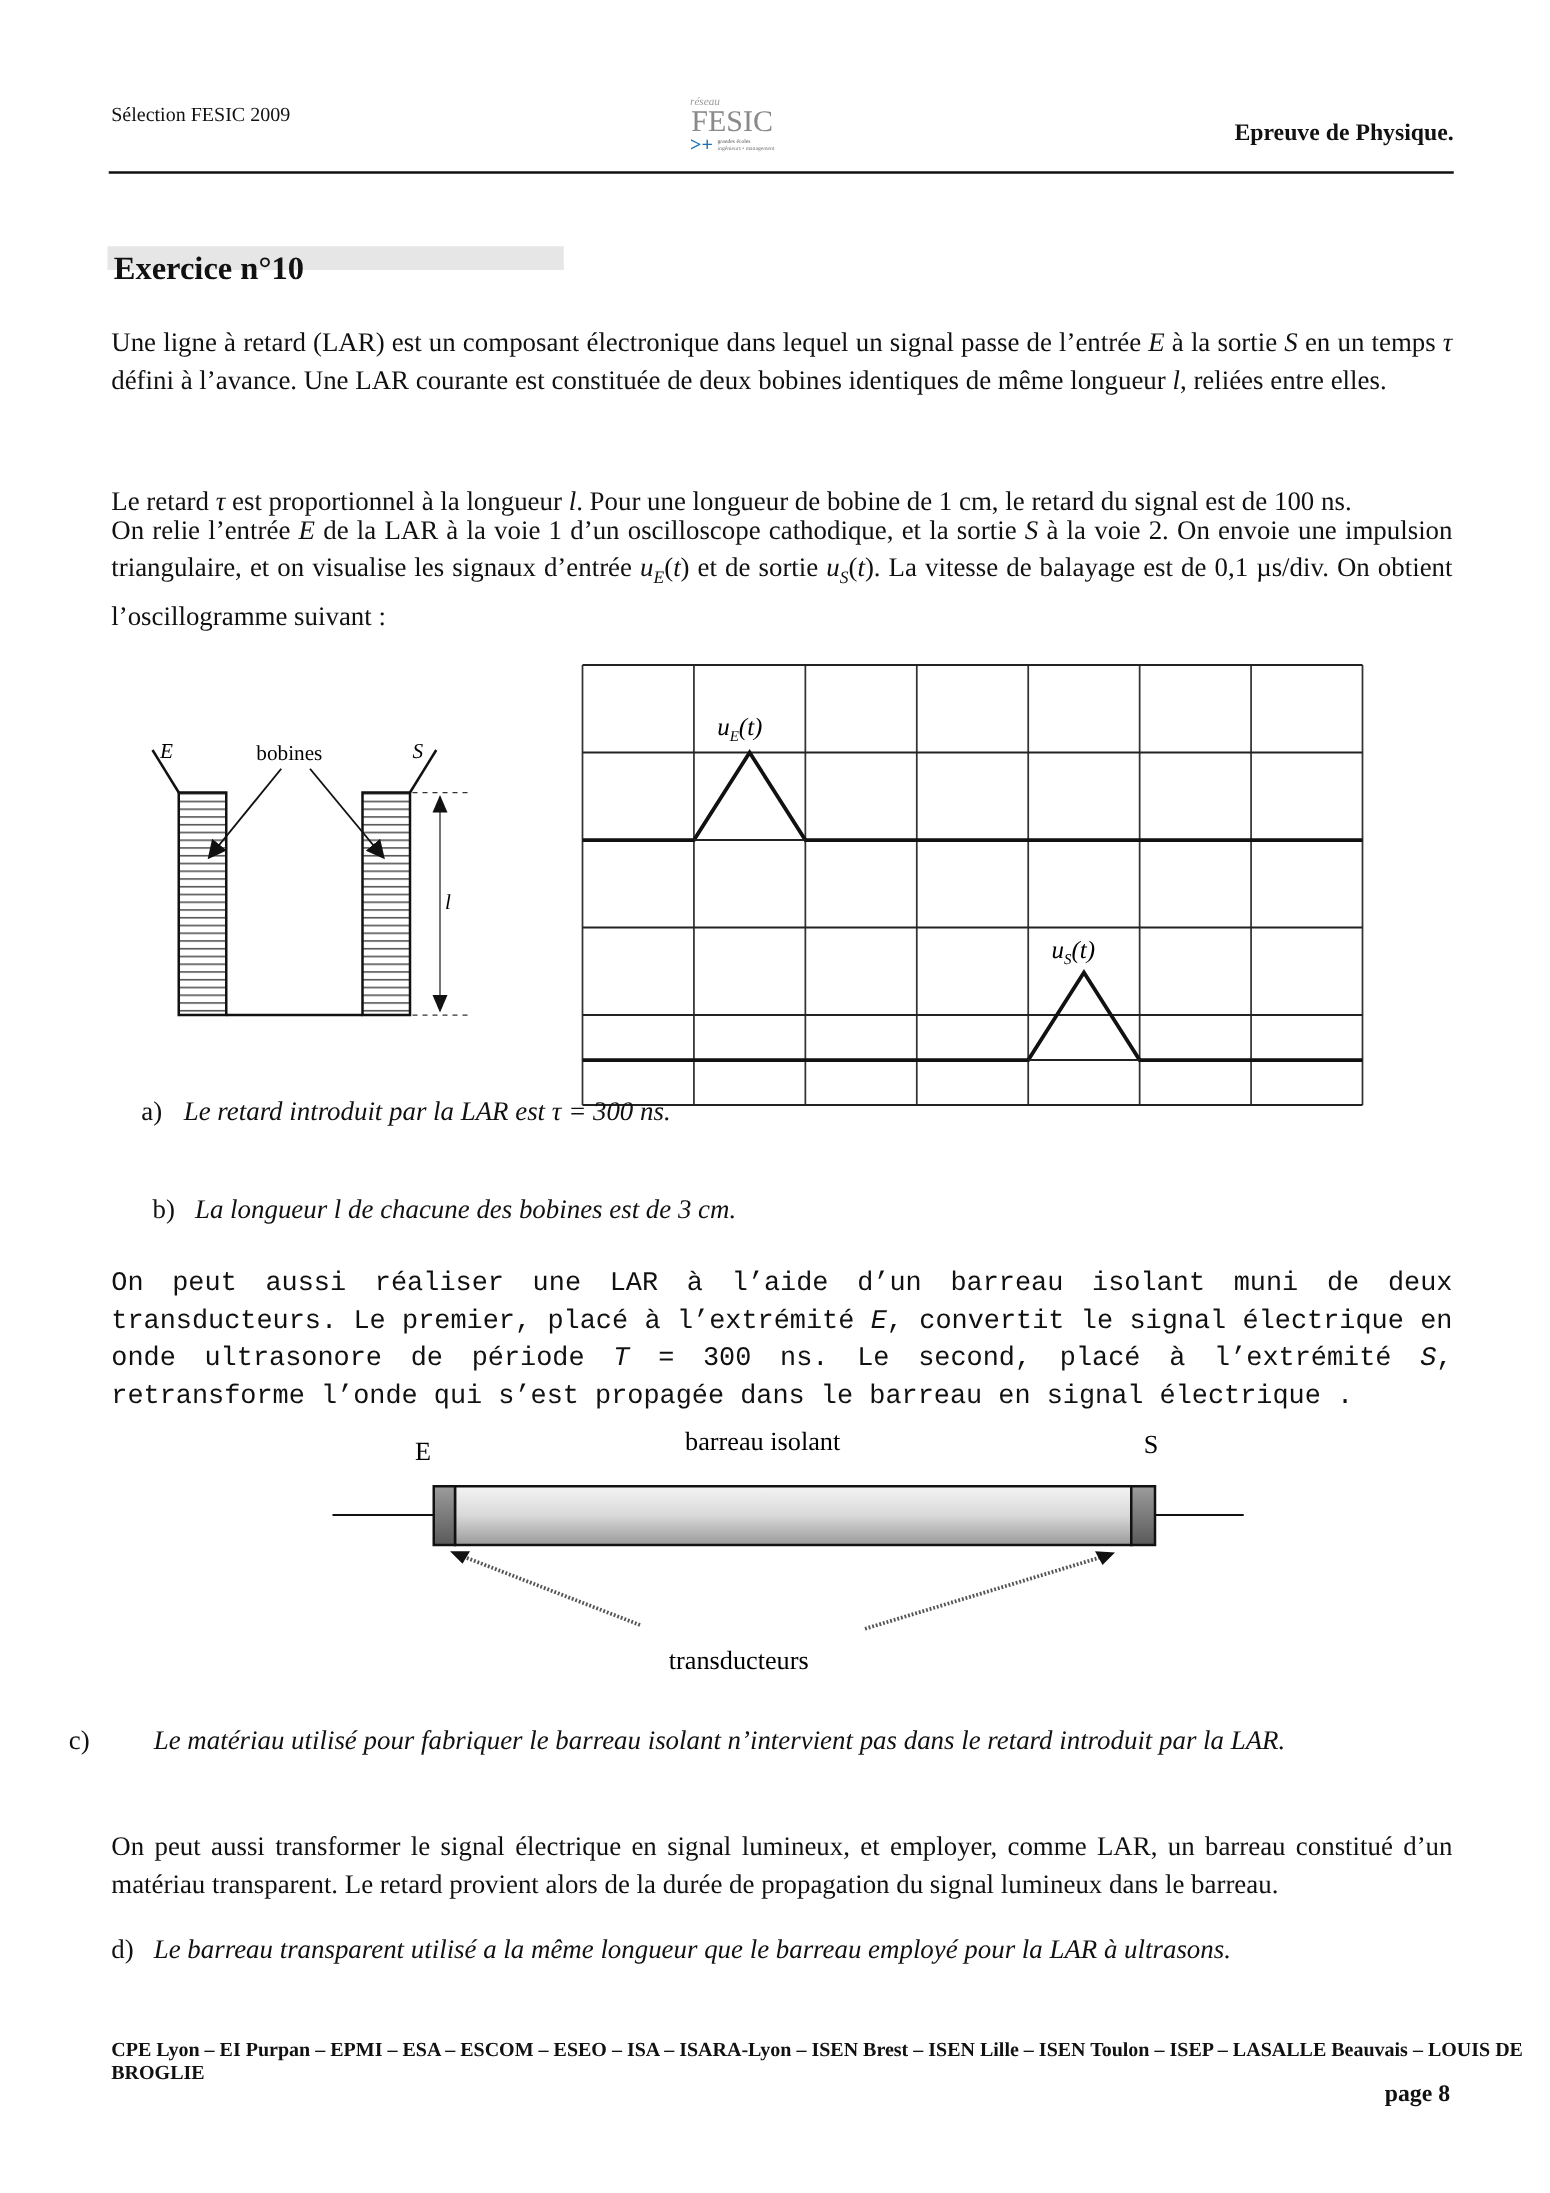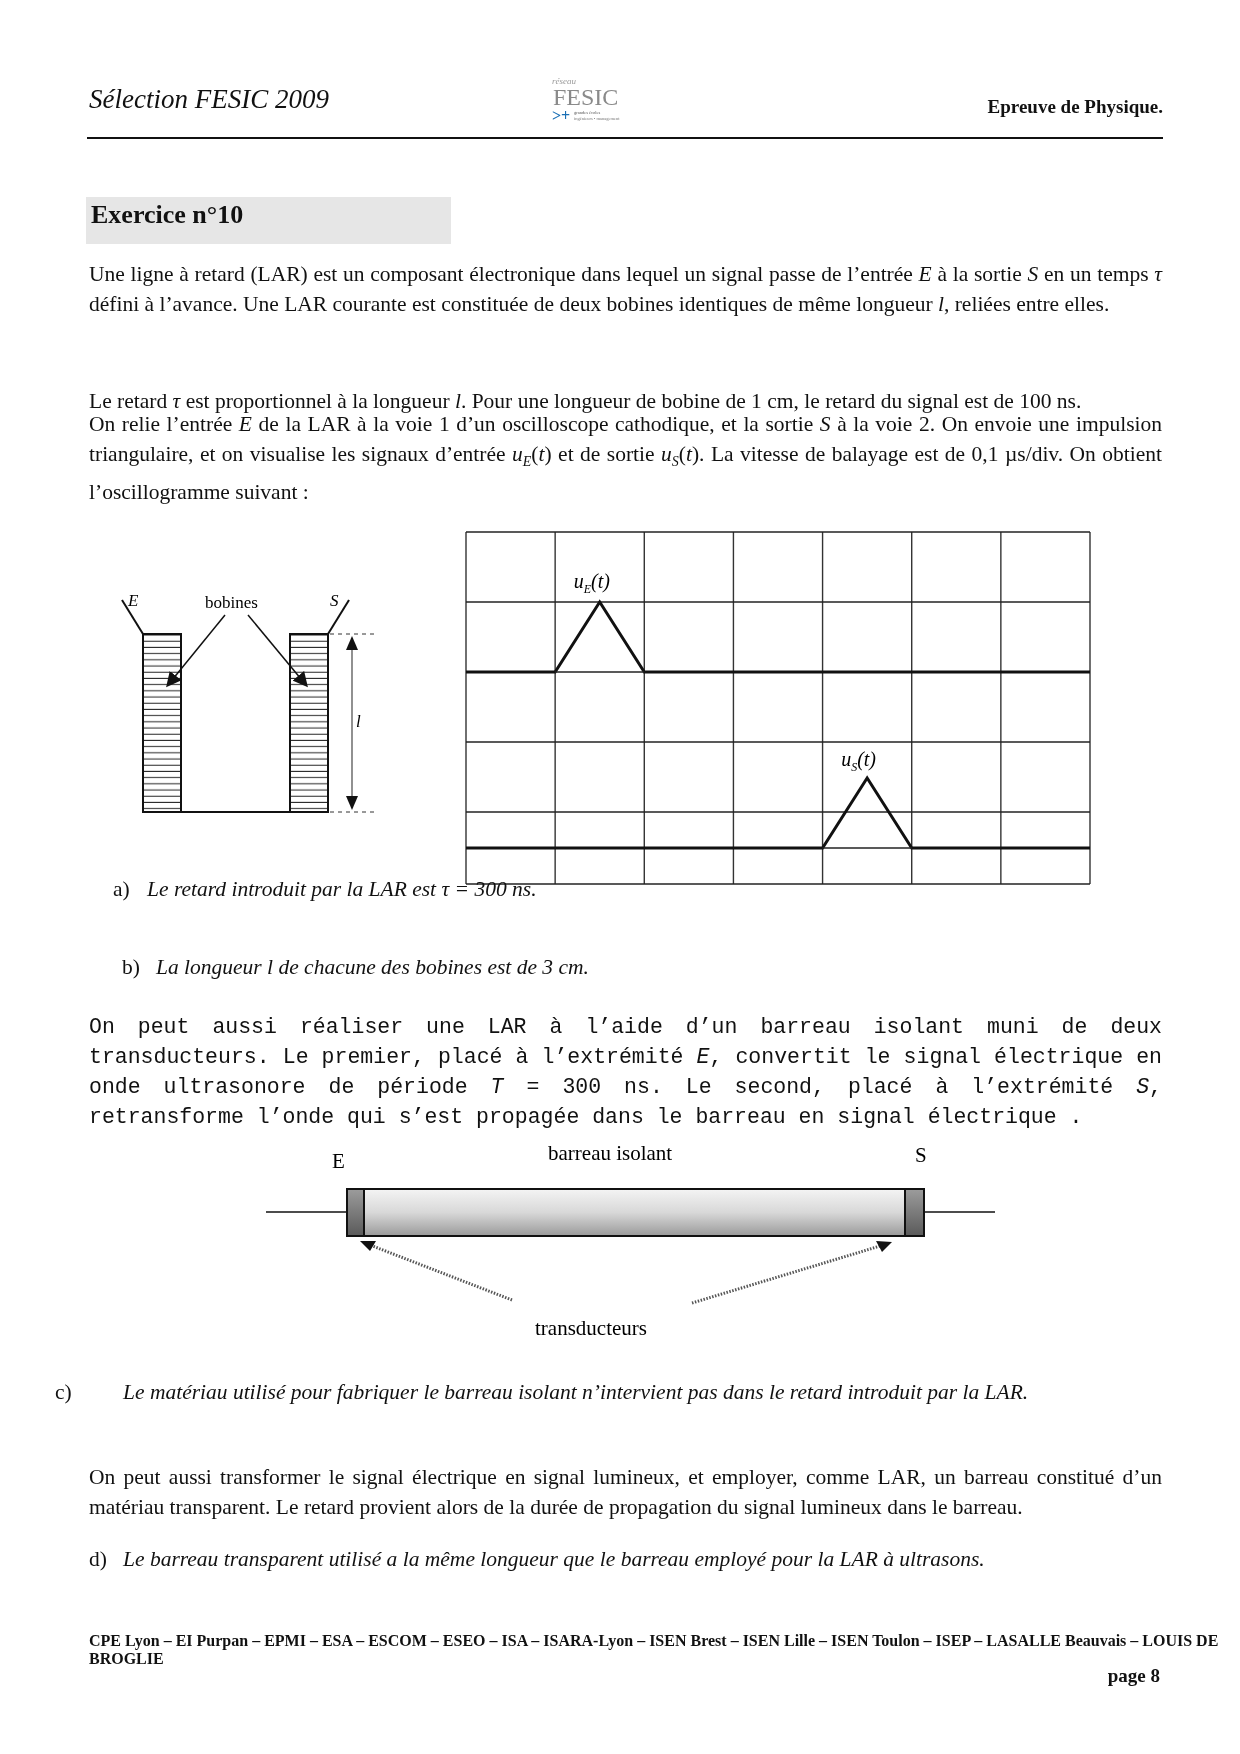--- a/index.html
+++ b/index.html
@@ -1,23 +1,23 @@
 <!DOCTYPE html>
 <html><head>
 <meta charset="utf-8">
 <style>
   html, body { margin: 0; padding: 0; background: #ffffff; }
   body { width: 1240px; height: 1754px; position: relative; overflow: hidden;
          font-family: "Liberation Serif", "DejaVu Serif", serif; color: #111; }
   .abs { position: absolute; }
-  .hdr-left { left: 89px; top: 84px; font-size: 27px; font-style: italic; }
+  .hdr-left { left: 89px; top: 84px; font-size: 16px; }
   .hdr-right { right: 77px; top: 96px; font-size: 19px; font-weight: bold; }
   .hdr-rule { left: 87px; top: 137px; width: 1076px; height: 2px; background: #111; }
   .logo { left: 550px; top: 74px; width: 92px; height: 52px; }
-  .ex-title { left: 86px; top: 197px; width: 365px; height: 47px; background: #e6e6e6;
+  .ex-title { left: 86px; top: 197px; width: 365px; height: 19px; background: #e6e6e6;
               font-size: 26px; font-weight: bold; line-height: 35px; padding-left: 5px; box-sizing: border-box; }
   .para { left: 89px; width: 1073px; font-size: 21.5px; line-height: 30px; text-align: justify; }
   .para i { font-style: italic; }
   .q { left: 89px; width: 1073px; font-size: 21.5px; line-height: 30px; }
   .q .lbl { display: inline-block; width: 34px; font-style: normal; }
   .q .txt { font-style: italic; }
   .q.hang { padding-left: 34px; text-indent: -34px; box-sizing: border-box; text-align: justify; }
   .footer { left: 89px; top: 1589px; font-size: 16px; font-weight: bold; margin-top: 43px; }
   .pageno { right: 80px; top: 1665px; font-size: 19px; font-weight: bold; }
   svg text { font-family: "Liberation Serif", "DejaVu Serif", serif; }

